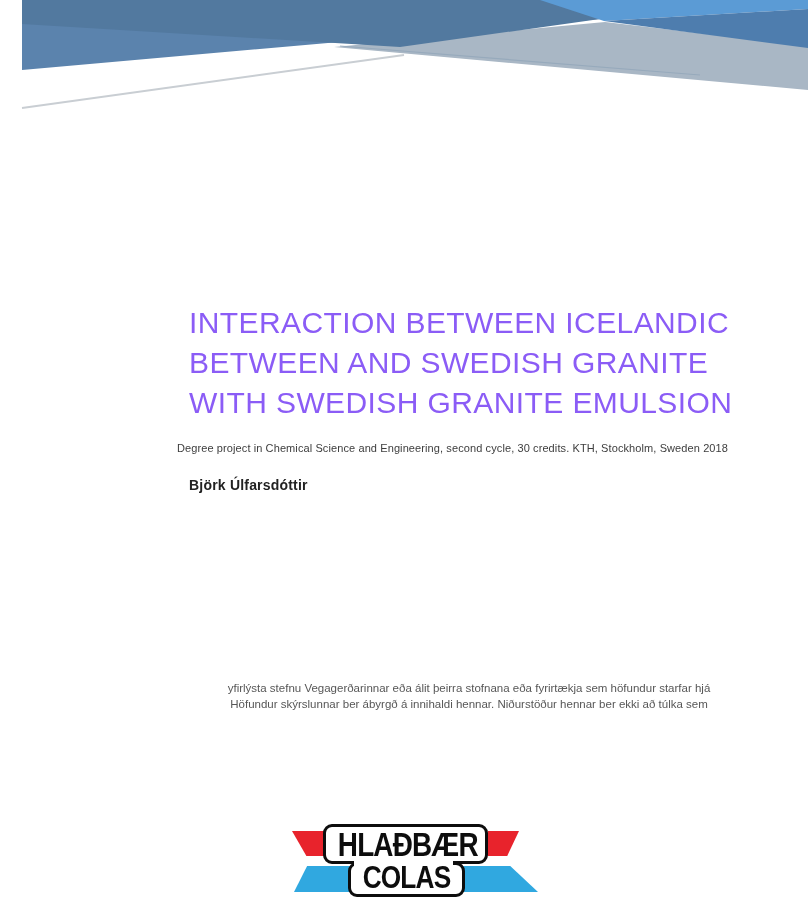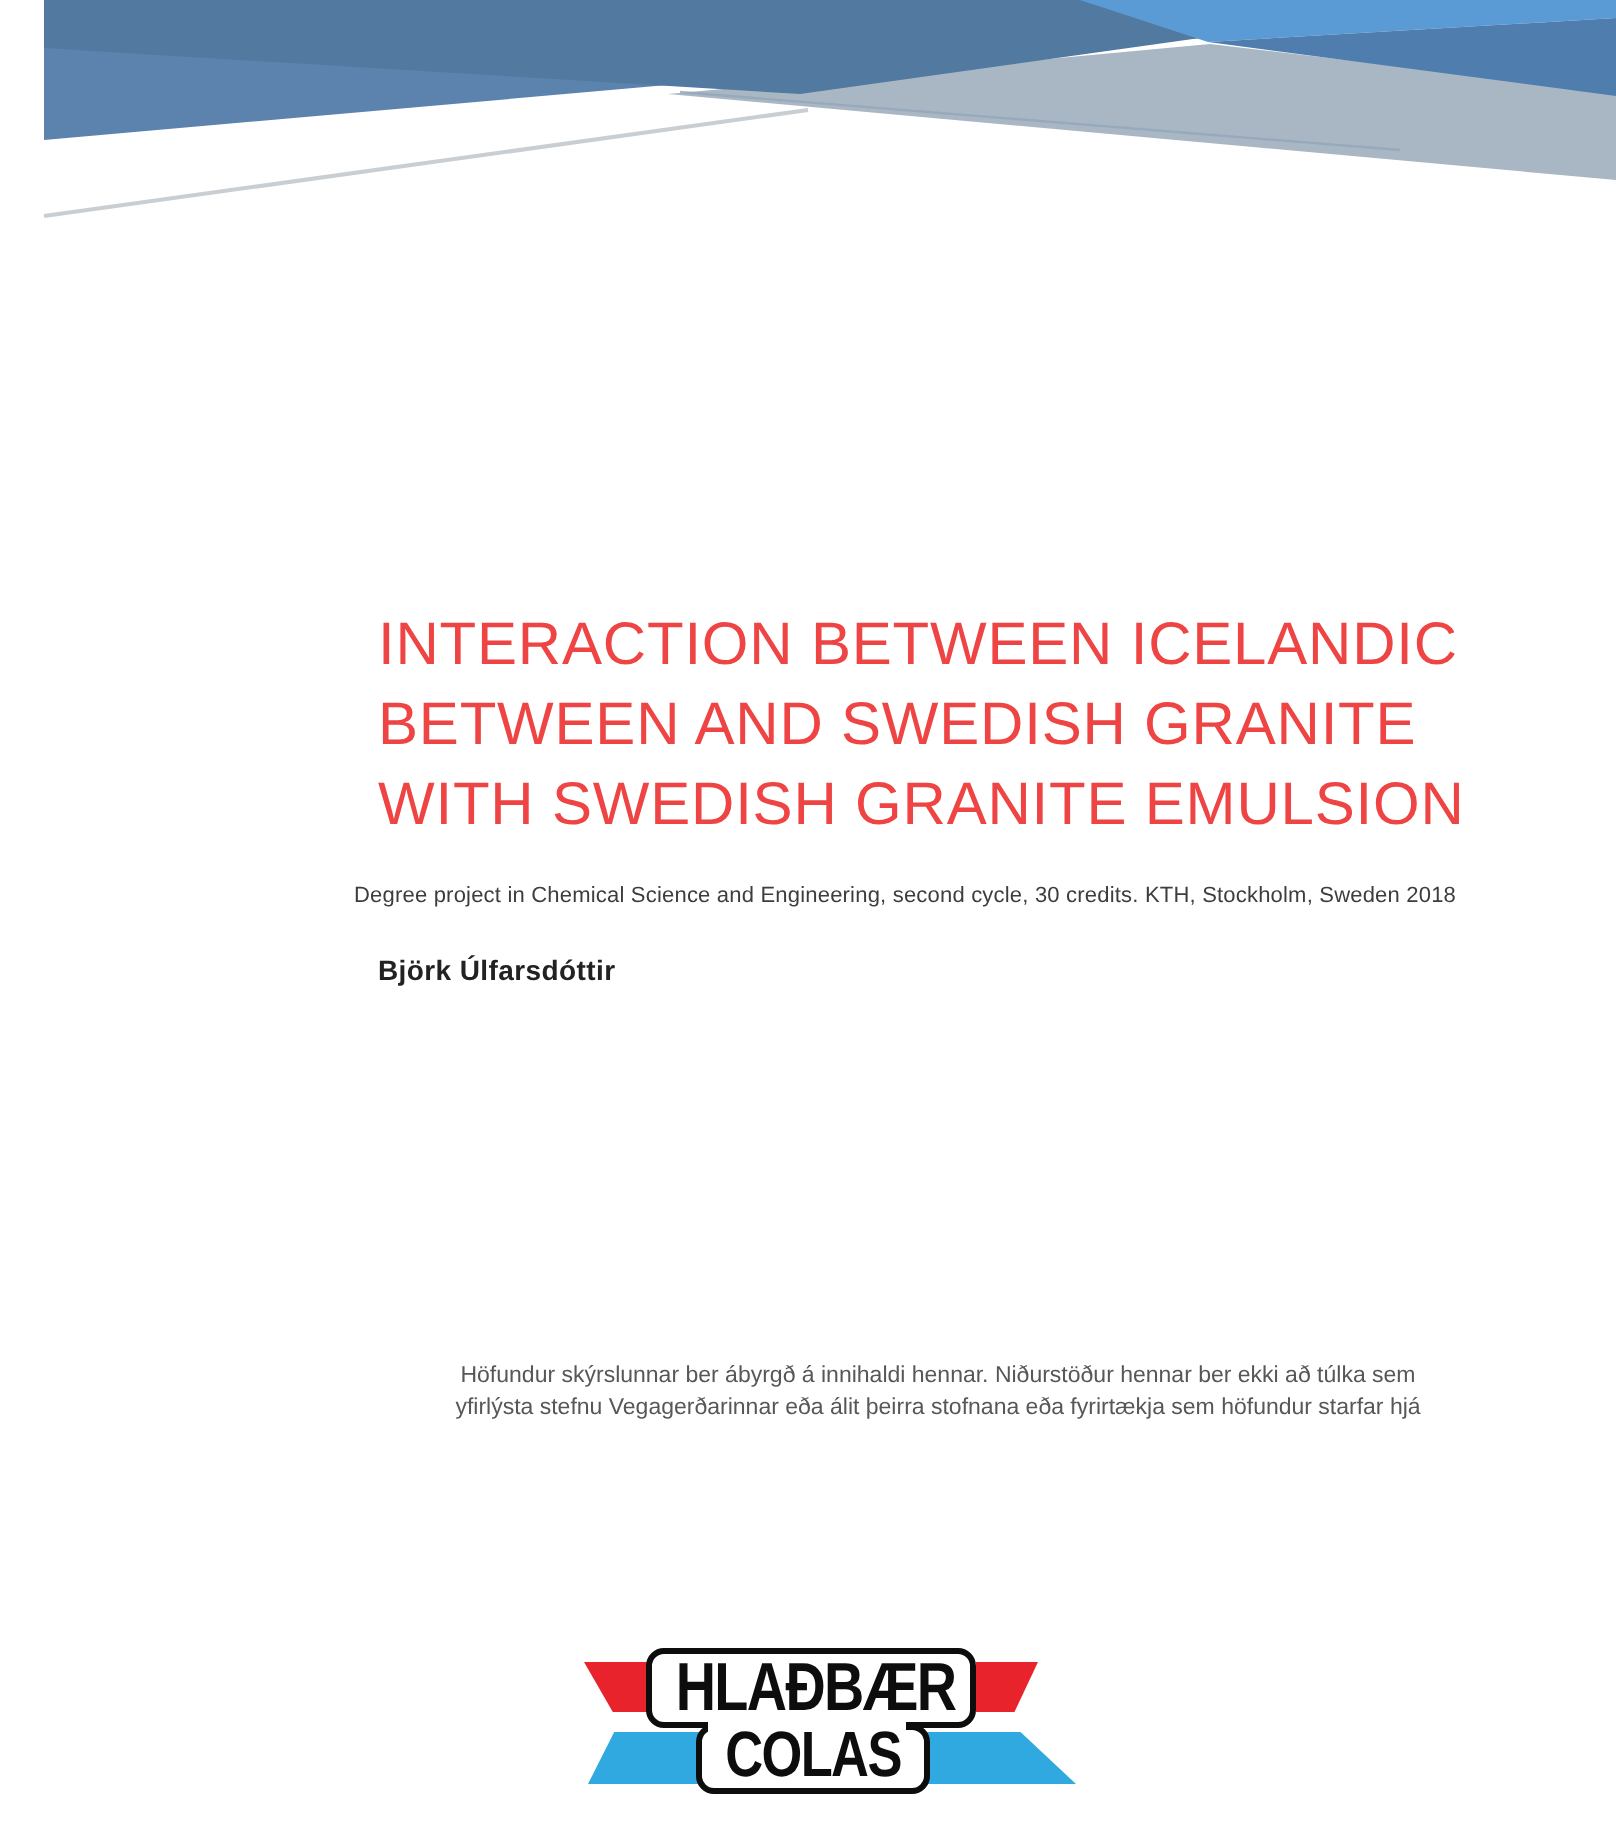--- a/index.html
+++ b/index.html
@@ -66,33 +66,33 @@
   <svg class="banner" viewBox="0 0 808 120" aria-hidden="true">
     <polygon points="334,47 605,22 808,46 808,90" fill="#a9b7c5"></polygon>
     <line x1="340" y1="46" x2="700" y2="75" stroke-width="1.2" opacity="0.8" stroke="#93a7ba"></line>
     <polygon points="22,0 548,0 600,19 22,70" fill="#5b83ad"></polygon>
     <polygon points="22,0 548,0 600,19 400,47 22,24" fill="#52799f"></polygon>
     <polygon points="540,0 808,0 808,9 604,21" fill="#5b9bd5"></polygon>
     <polygon points="604,21 808,9 808,48" fill="#4e7dae"></polygon>
     <line x1="22" y1="108" x2="404" y2="55" stroke-width="2" stroke="#c9ced3"></line>
   </svg>
 
-  <div class="title-block" style="color: #ef4444;">
+  <div class="title-block" style="color: #8b5cf6;">
     <div>INTERACTION BETWEEN ICELANDIC</div>
     <div>BETWEEN AND SWEDISH GRANITE</div>
     <div>WITH SWEDISH GRANITE EMULSION</div>
   </div>
 
   <div class="subtitle">Degree project in Chemical Science and Engineering, second cycle, 30 credits. KTH, Stockholm, Sweden 2018</div>
 
   <div class="author">Björk Úlfarsdóttir</div>
 
   <div class="disclaimer">
+    <div>yfirlýsta stefnu Vegagerðarinnar eða álit þeirra stofnana eða fyrirtækja sem höfundur starfar hjá</div>
     <div>Höfundur skýrslunnar ber ábyrgð á innihaldi hennar. Niðurstöður hennar ber ekki að túlka sem</div>
-    <div>yfirlýsta stefnu Vegagerðarinnar eða álit þeirra stofnana eða fyrirtækja sem höfundur starfar hjá</div>
   </div>
 
   <div class="logo">
     <div class="wing red-left" style="background: rgb(232, 35, 44);"></div>
     <div class="wing red-right" style="background: rgb(232, 35, 44);"></div>
     <div class="wing blue-left" style="background: rgb(48, 168, 224);"></div>
     <div class="wing blue-right" style="background: rgb(48, 168, 224);"></div>
     <div class="logo-box top"></div>
     <div class="logo-box bottom"></div>
     <div class="logo-eraser"></div>

